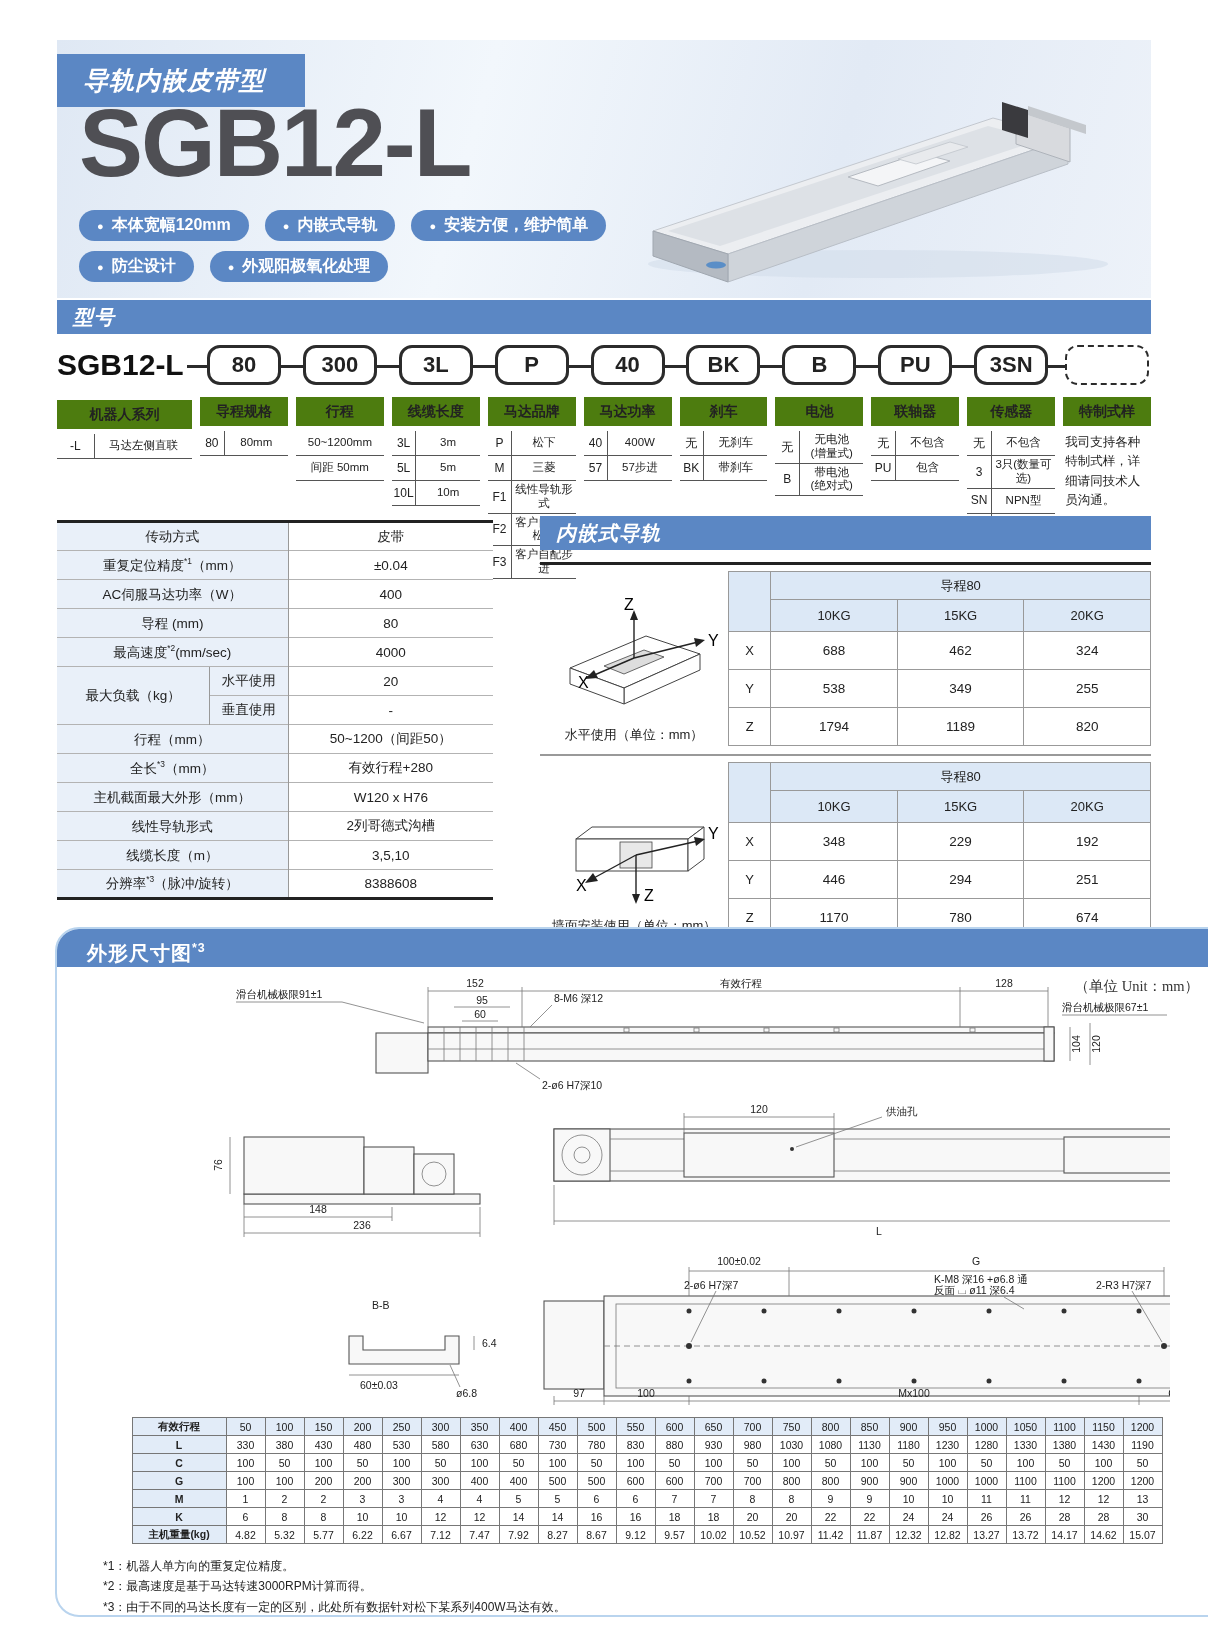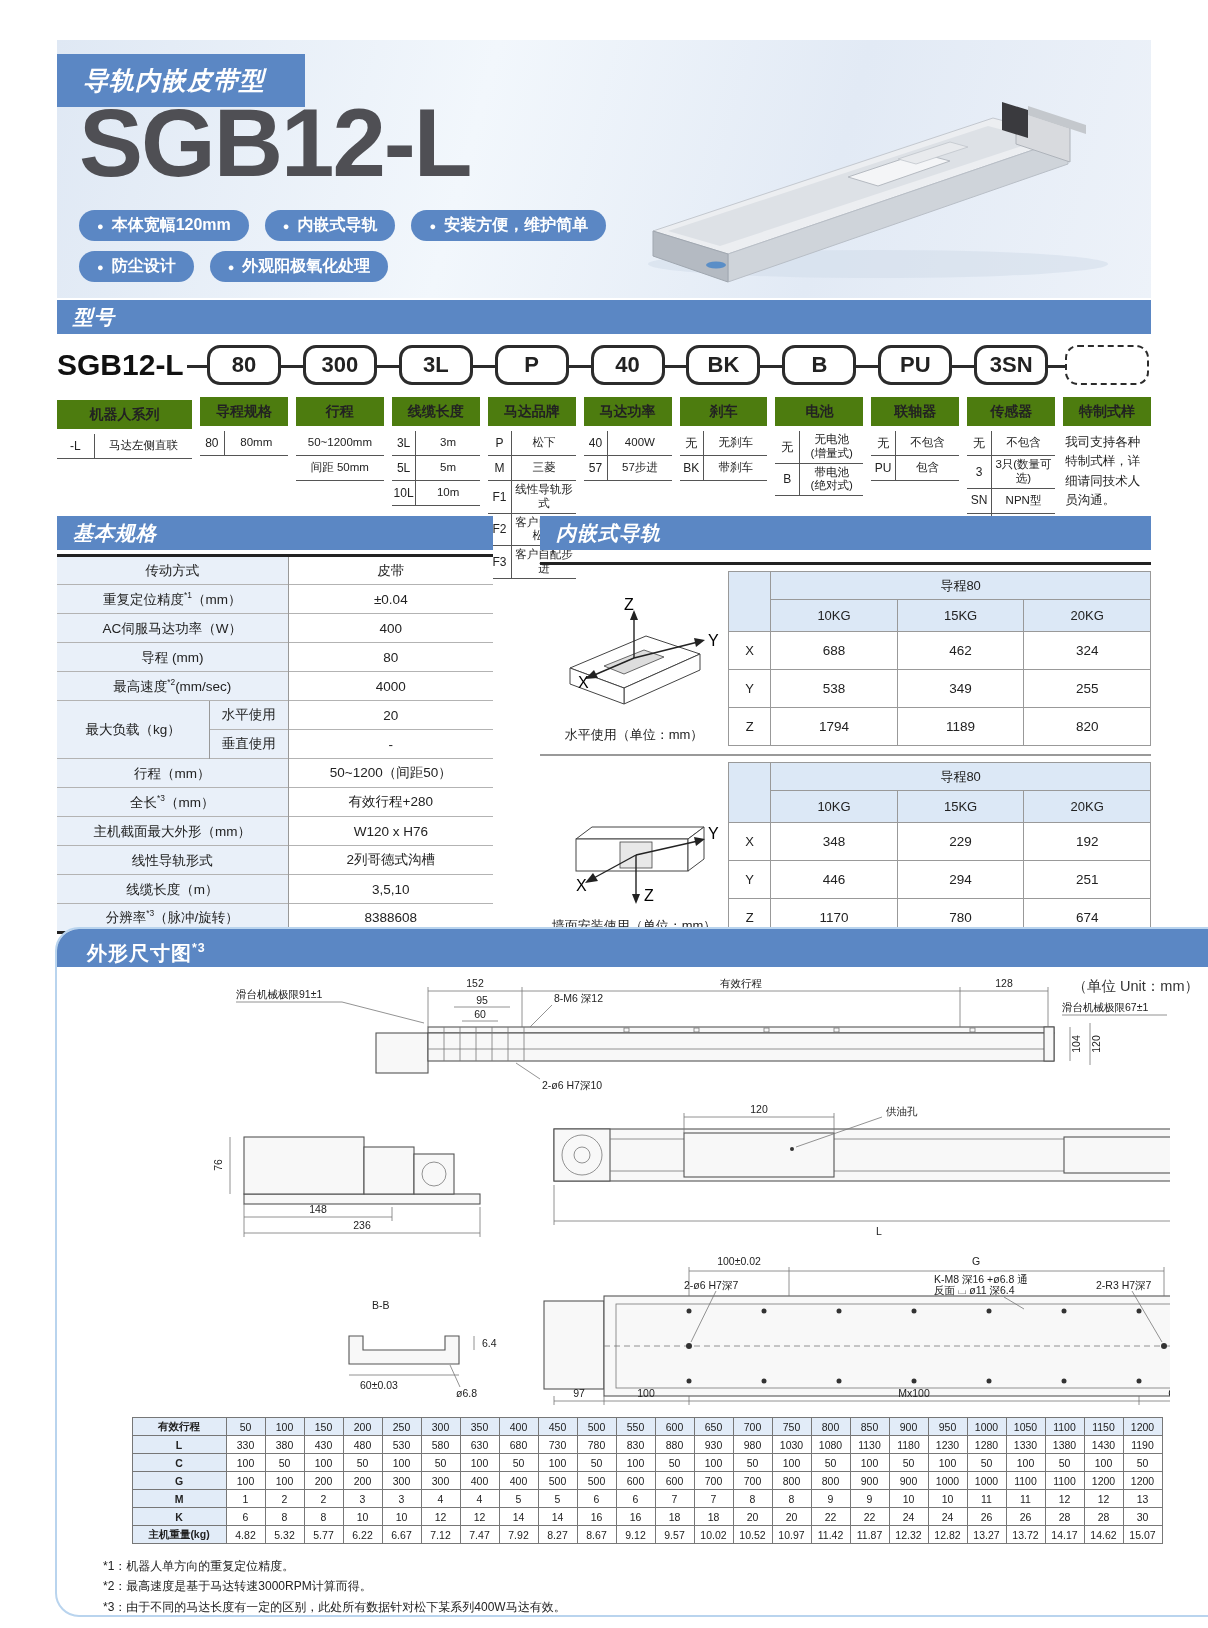--- a/index.html
+++ b/index.html
@@ -64,21 +64,21 @@
   .ov .load  { background:#dce8f6; height:32px; font-size:13px; width:30%; }
   .ov .corner{ background:#dce8f6; width:44px; }
   .ov .axis  { font-size:13px; background:#fff; }
   .ov td { font-size:13.5px; height:38px; background:#fff; }
 
   
   .panel { position:absolute; top:927px; left:55px; width:1184px; height:690px;
            border:2px solid #b9d4ee; border-radius:24px; background:#fff; overflow:hidden; }
   .panel-head { height:38px; background:#5b87c4; color:#fff; font-size:20px; font-weight:bold;
                 line-height:38px; padding-left:30px; letter-spacing:1px; }
-  .unit { position:absolute; top:48px; right:38px; font-size:14.5px; color:#333; }
+  .unit { position:absolute; top:48px; right:38px; font-size:14.5px; color:#333;font-family:Liberation Serif, serif; }
   svg.d { display:block; margin:0 auto; }
   .dwg  text { font-size:10.5px; fill:#222; }
   .dwg  .part { stroke:#555; stroke-width:1.1; fill:#f8f8f8; }
   .dwg  .thin { stroke:#777; stroke-width:0.8; fill:none; }
   .dim-table { border-collapse:collapse; margin:6px auto 0; }
   .dim-table td { border:1px solid #777; text-align:center; font-size:10.5px; height:18px; padding:0 1px; background:#fff; min-width:39px; }
   .dim-table .lab { background:#e2ecf8; font-weight:bold; width:94px; }
   .dim-table tr.hd td { background:#e2ecf8; }
   .notes { padding:12px 0 0 46px; font-size:12px; line-height:1.7; color:#222; }
 </style>
@@ -283,21 +283,20 @@
     <div class="col">
       <div class="mb-box dashed"></div>
       <div class="mb-head">特制式样</div>
       <div class="mb-note">我司支持各种特制式样，详细请同技术人员沟通。</div>
     </div>
   </div>
 
   <div class="twocol">
 
     <div class="leftcol">
-      <div class="bar">基本规格</div>
       <table class="spec">
         <tbody>
             <tr>
               <td class="lb" colspan="2"><span>传动方式</span><sup></sup><span></span></td>
               <td class="val">皮带</td>
             </tr>
         <tr>
               <td class="lb" colspan="2"><span>重复定位精度</span><sup>*1</sup><span>（mm）</span></td>
               <td class="val">±0.04</td>
             </tr>

